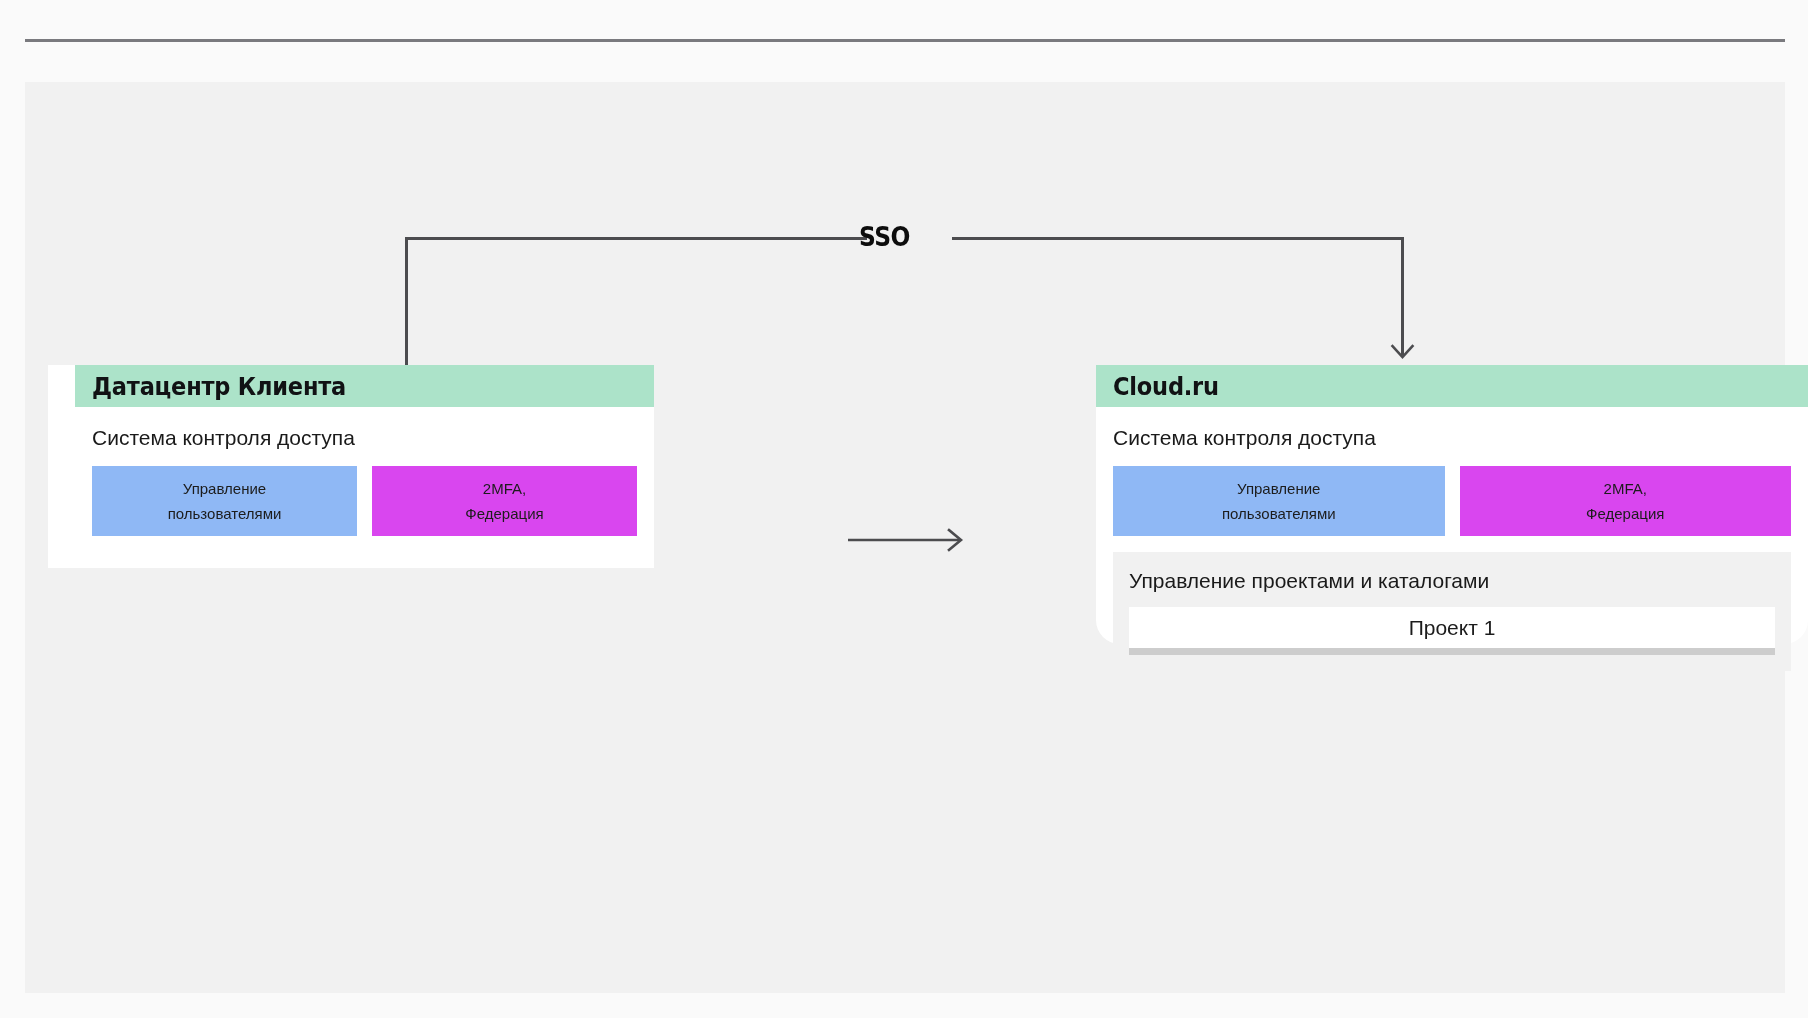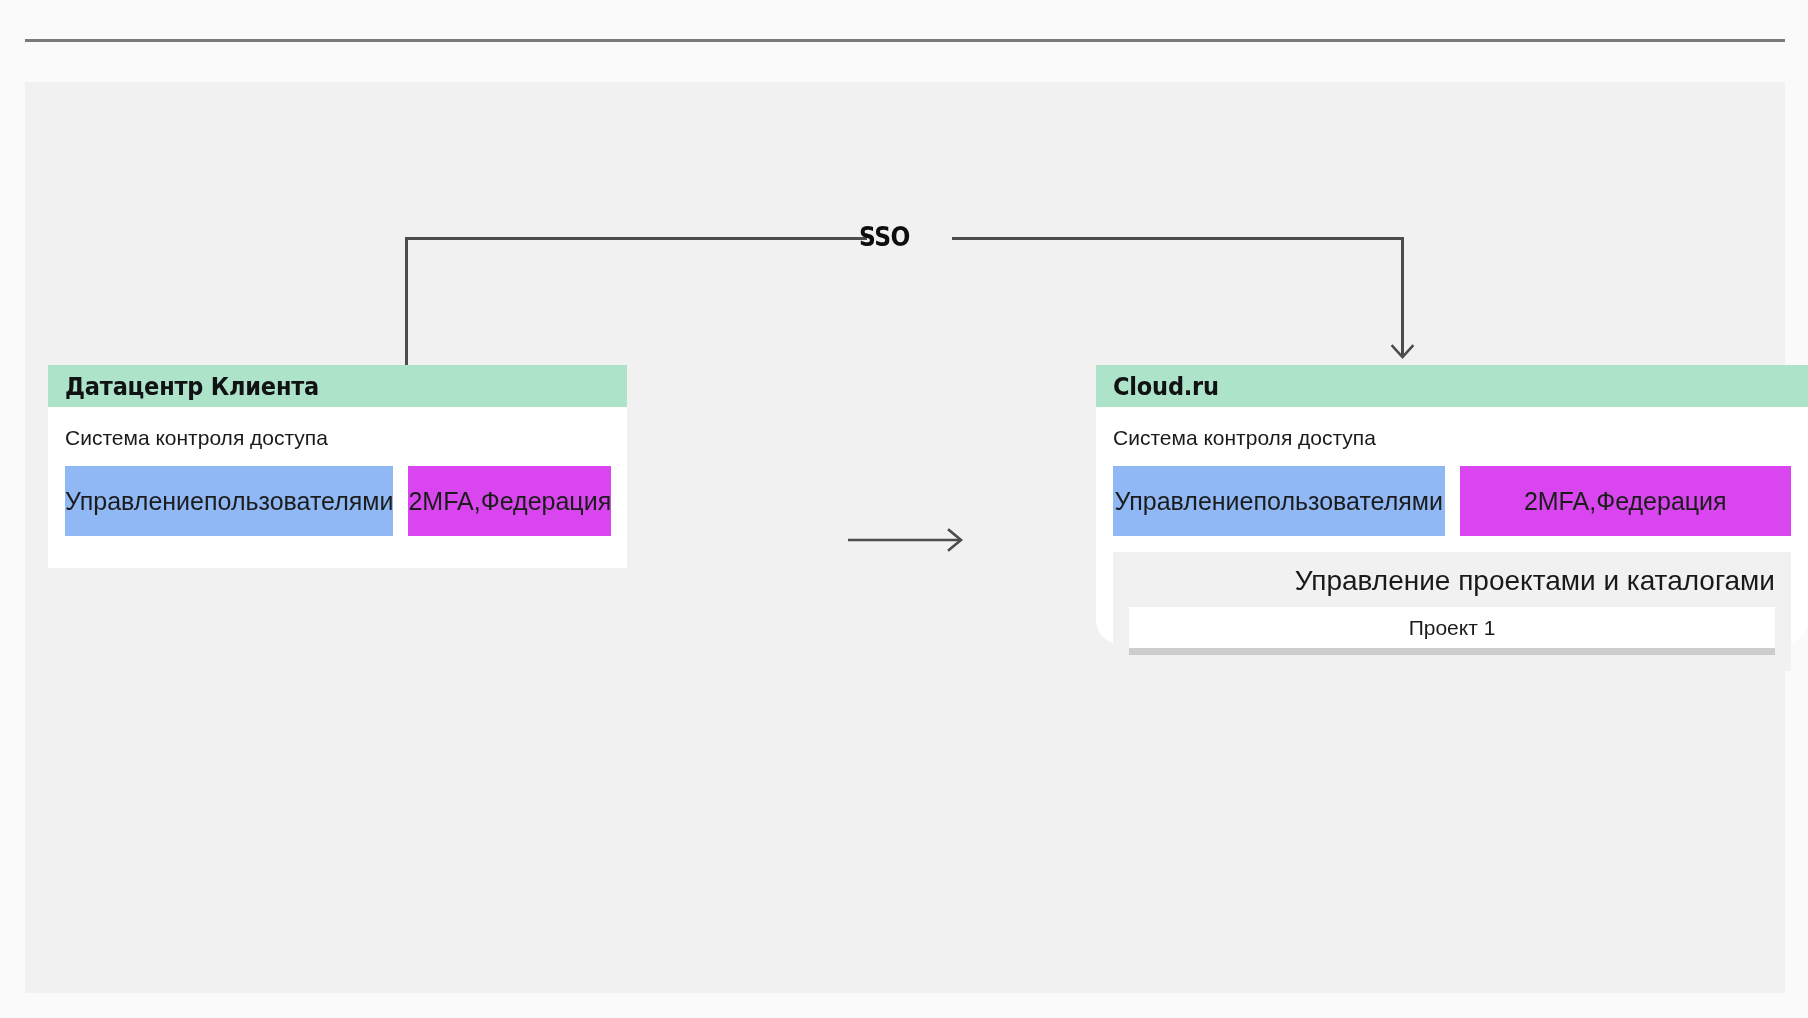--- a/index.html
+++ b/index.html
@@ -99,20 +99,21 @@
   
   .card {
     position: absolute;
     background: #ffffff;
   }
   #card-datacenter {
     left: 48px;
     top: 365px;
     width: 579px;
     height: 203px;
+    padding-left: 27px;
   }
   #card-cloudru {
     left: 1096px;
     top: 365px;
     width: 712px;
     height: 279px;
     border-radius: 24px;
   }
   .card-header {
     height: 42px;
@@ -142,45 +143,44 @@
 
   
   .tile-row {
     display: flex;
     gap: 15px;
   }
   .tile {
     flex: 1 1 0;
     height: 70px;
     display: flex;
-    flex-direction: row;
+    flex-direction: column;
     align-items: center;
     justify-content: center;
-    font-size: 25px;
+    font-size: 15px;
     line-height: 25px;
     color: #1c1c1c;
     text-align: center;
   }
   .tile-primary { background: #8fb8f5; }
   .tile-secondary { background: #d946ef; }
   .tile-line { display: block; }
 
   
   #projects-group {
     margin-top: 16px;
     background: #f1f1f1;
     padding: 14px 16px 16px 16px;
     box-sizing: border-box;
   }
   #projects-group-label {
-    font-size: 28px;
+    font-size: 21px;
     line-height: 30px;
     color: #1a1a1a;
     margin: 0 0 11px 0;
-    text-align: right;
   }
   .project-row {
     display: flex;
     gap: 32px;
   }
   .project-box {
     flex: 1 1 0;
     height: 48px;
     background: #ffffff;
     display: flex;

